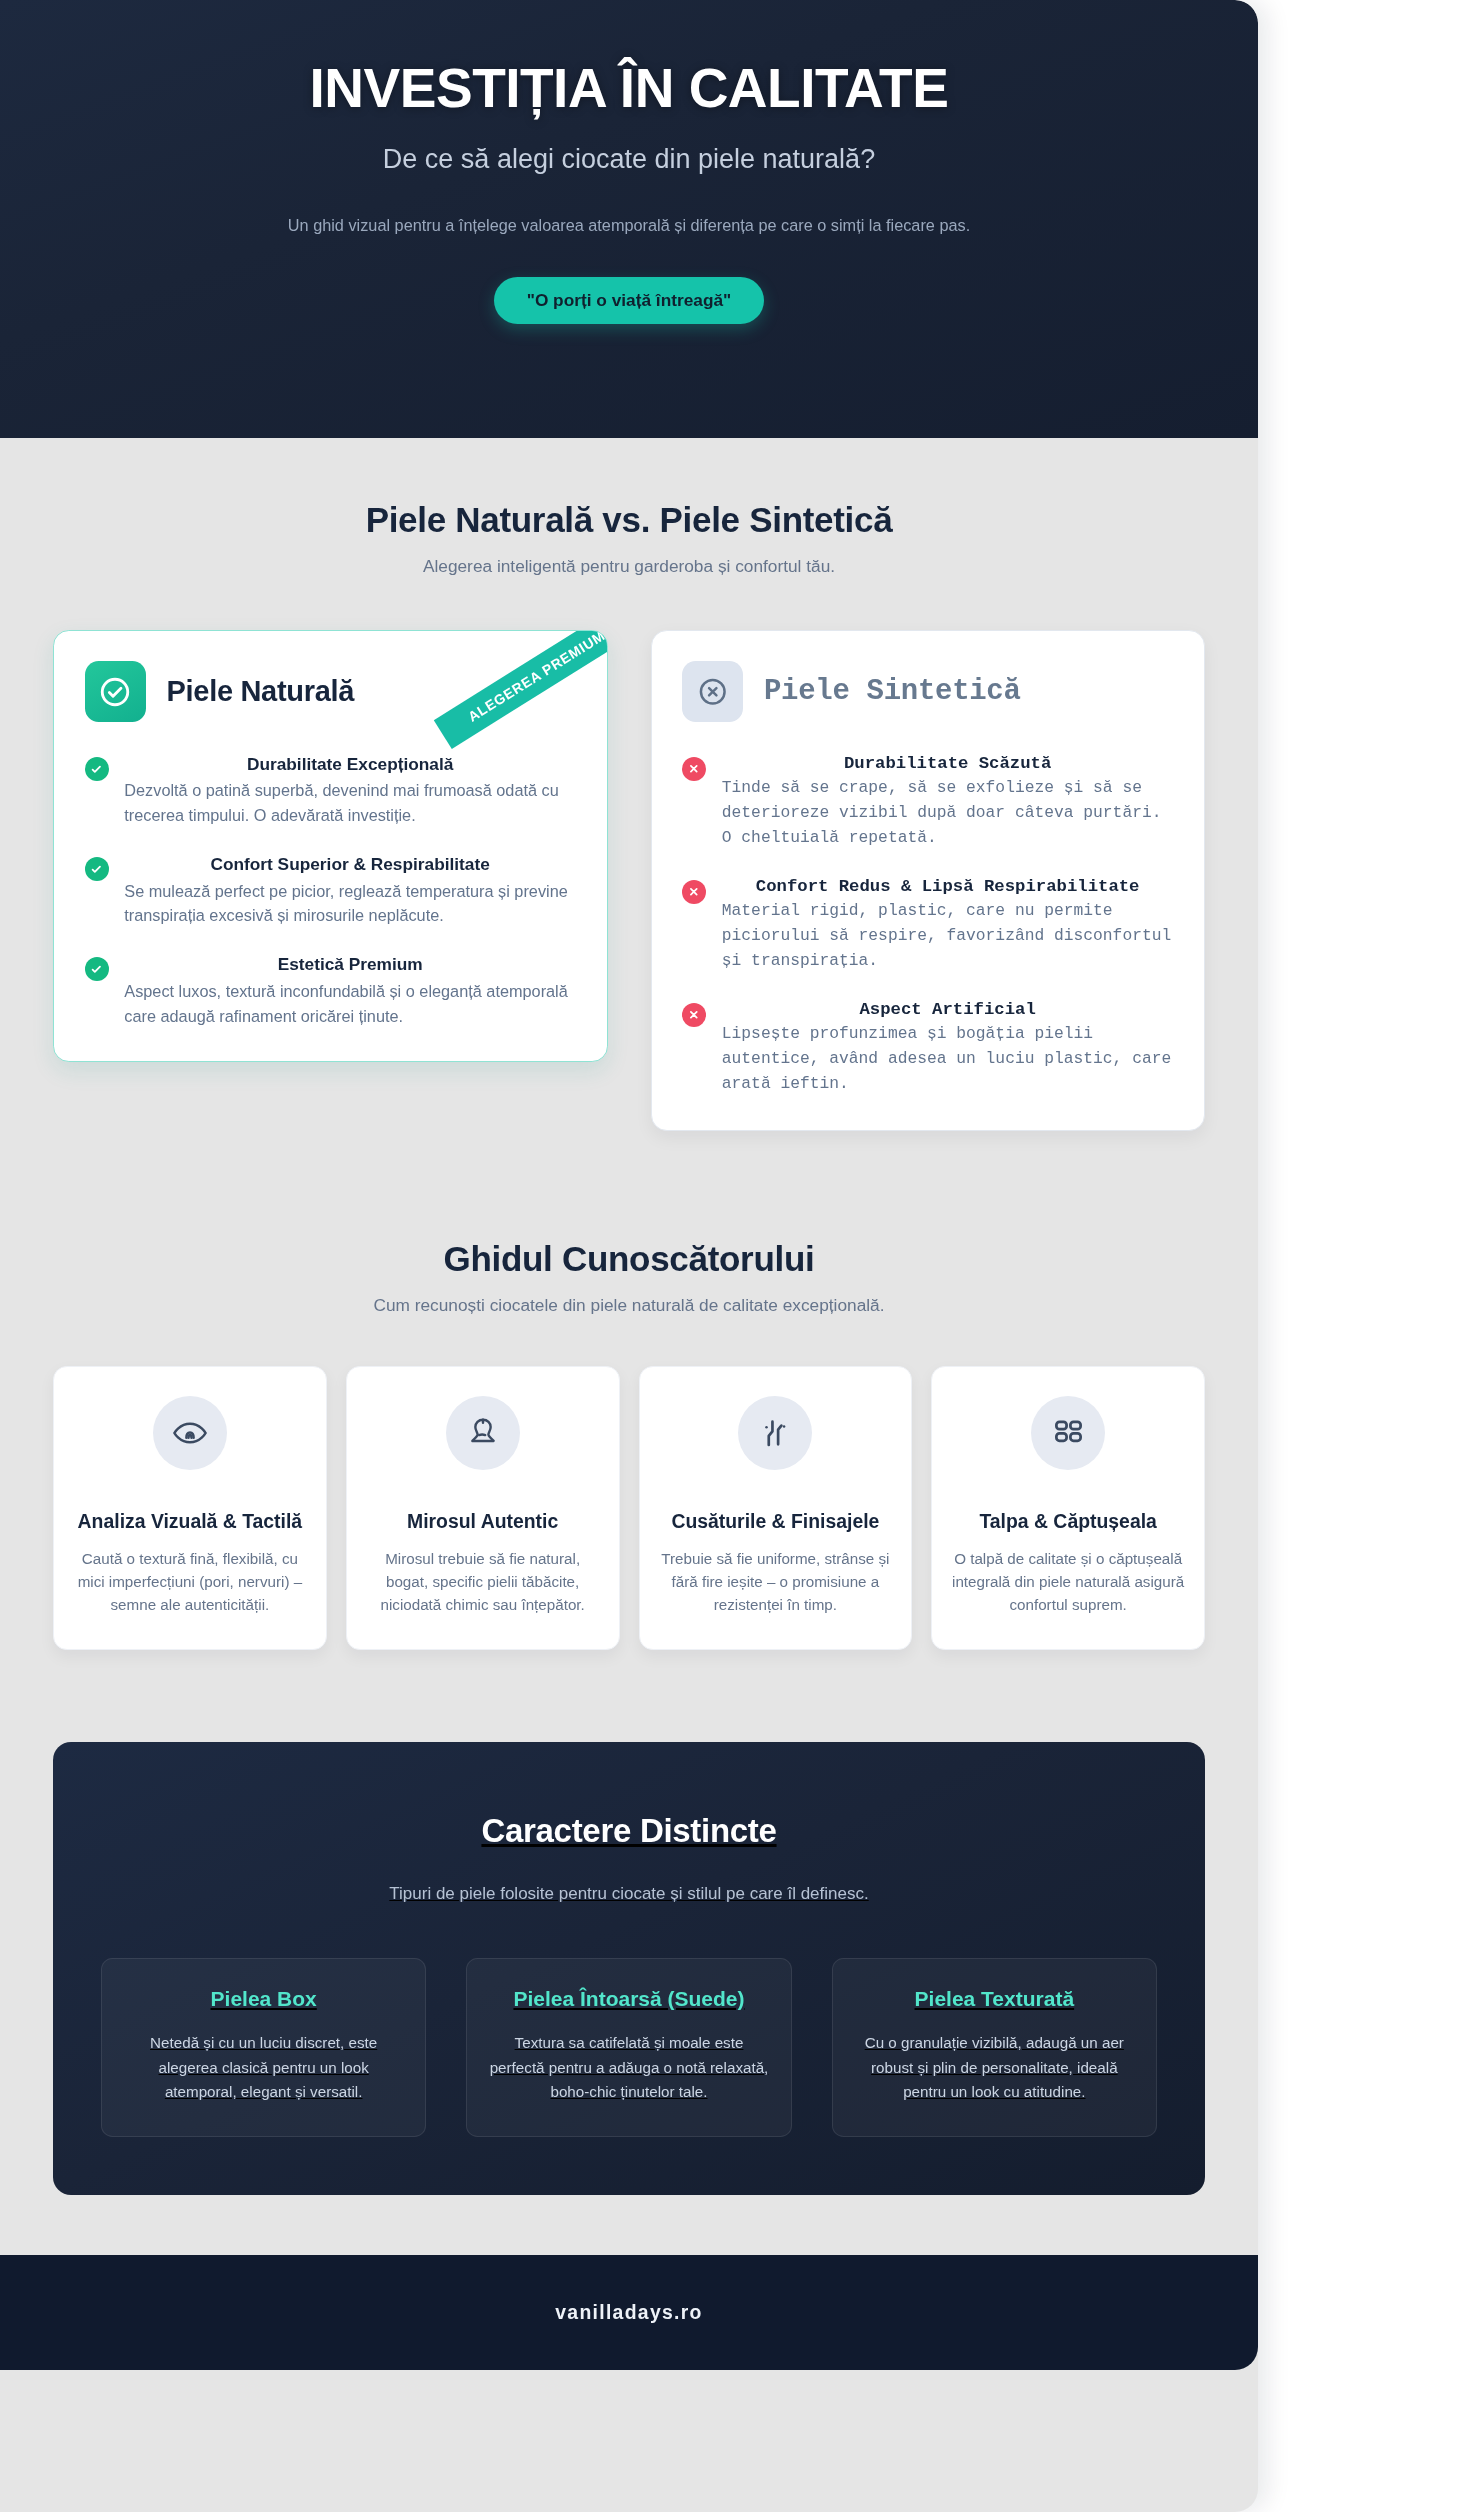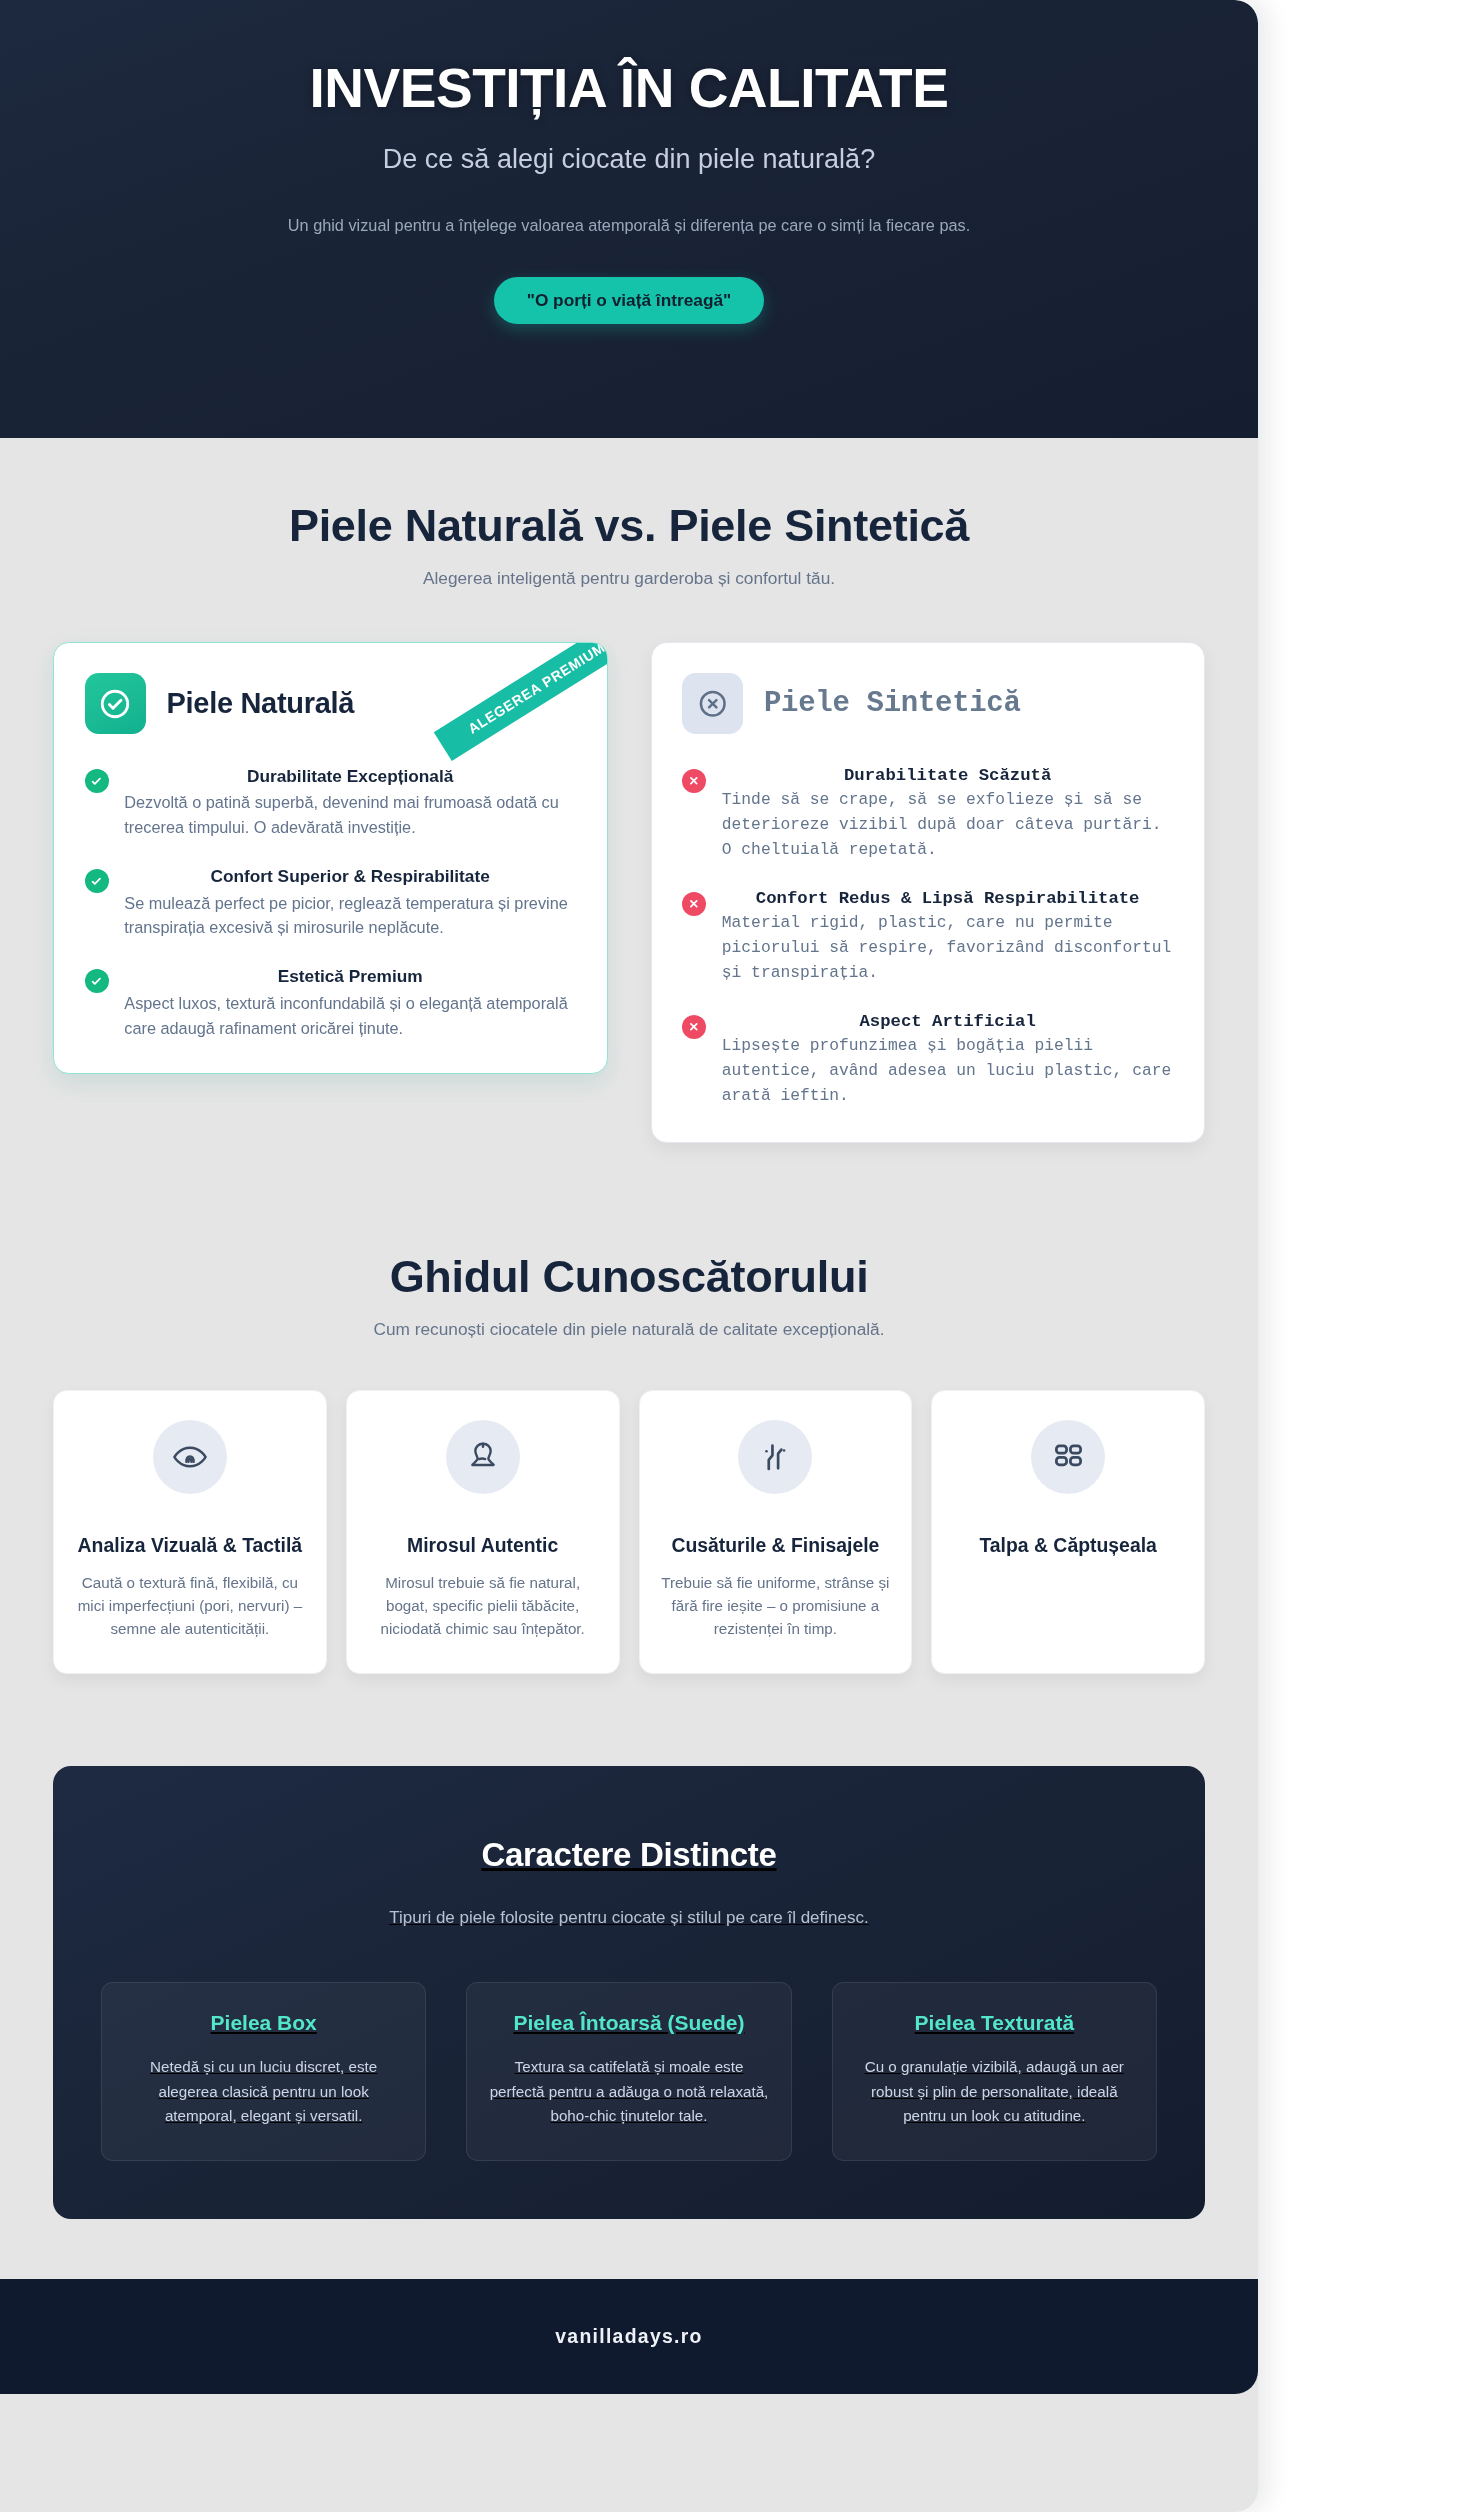--- a/index.html
+++ b/index.html
@@ -80,21 +80,21 @@
     border-radius: 525px;
     cursor: pointer;
     box-shadow: 0 5.3px 15.8px rgba(21,195,170,.28);
     font-family: "Liberation Sans", sans-serif;
   }
 
   
   .section { padding: 0 53px; }
   .sec-head { text-align: center; }
   .sec-title {
-    font-size: 45px;
+    font-size: 35px;
     font-weight: 800;
     color: #17253c;
     letter-spacing: -0.3px;
   }
   .sec-sub {
     margin-top: 15.8px;
     font-size: 17.3px;
     color: #65748b;
     font-weight: 400;
   }
@@ -402,20 +402,21 @@
       <div class="gcard">
         <div class="gicon">
           <svg width="33" height="33" viewBox="0 0 24 24" fill="none" stroke="#3b4a61" stroke-width="2" stroke-linecap="round" stroke-linejoin="round">
             <rect x="3.2" y="4.2" width="7.4" height="5.4" rx="2.2"></rect>
             <rect x="13.4" y="4.2" width="7.4" height="5.4" rx="2.2"></rect>
             <rect x="3.2" y="12.6" width="7.4" height="5.4" rx="2.2"></rect>
             <rect x="13.4" y="12.6" width="7.4" height="5.4" rx="2.2"></rect>
           </svg>
         </div>
         <h4>Talpa &amp; Căptușeala</h4>
+        <p>O talpă de calitate și o căptușeală integrală din piele naturală asigură confortul suprem.</p>
       </div>
 
     </div>
   </section>
 
   <section class="section char-wrap">
     <div class="char-panel">
       <h2 class="char-title">Caractere Distincte</h2>
       <p class="char-sub">Tipuri de piele folosite pentru ciocate și stilul pe care îl definesc.</p>
 

